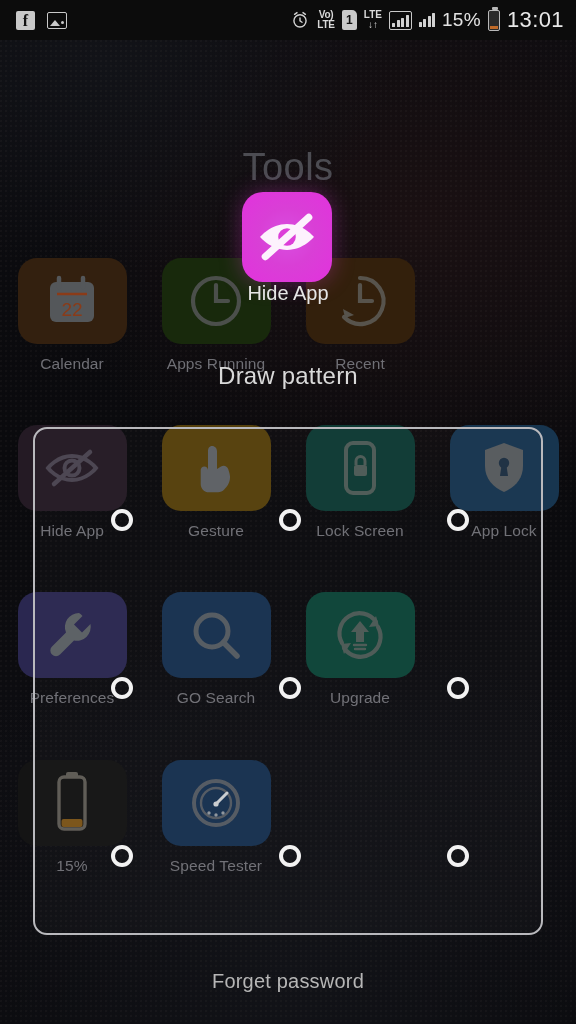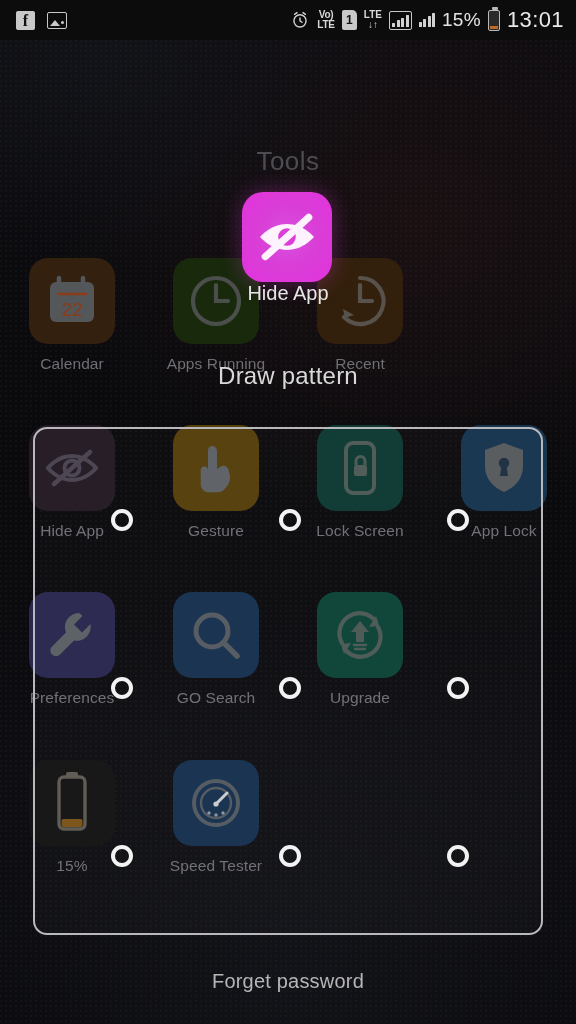--- a/index.html
+++ b/index.html
@@ -77,28 +77,28 @@
     content:""; position:absolute; top:-4px; left:3px; width:6px; height:3px;
     background:#b8b8b8; border-radius:1px;
   }
   .batt-ico .fill{ position:absolute; left:1px; right:1px; bottom:1px; height:15%; background:#c06a28; }
   #clock { color:#e9e9e9; font-size:22px; letter-spacing:.4px; }
 
   
   #home { position:absolute; inset:0; z-index:5; }
   #title-tools {
     position:absolute; top:146px; left:0; width:576px; text-align:center;
-    font-size:26px; color:#4c4c52; letter-spacing:.5px;
+    font-size:38px; color:#4c4c52; letter-spacing:.5px;
   }
   .hs-row {
     position:absolute; left:0; width:576px; display:flex;
   }
   .hs-cell { width:144px; display:flex; flex-direction:column; align-items:center; }
   .tile {
-    width:86px; height:86px; border-radius:19px;
+    width:109px; height:86px; border-radius:19px;
     display:flex; align-items:center; justify-content:center;
     position:relative; overflow:hidden;
   }
   .tile svg { display:block; }
   .hs-label {
     margin-top:11px; font-size:15.5px; color:#6f6f75; letter-spacing:.1px;
     white-space:nowrap;
   }
 
   

